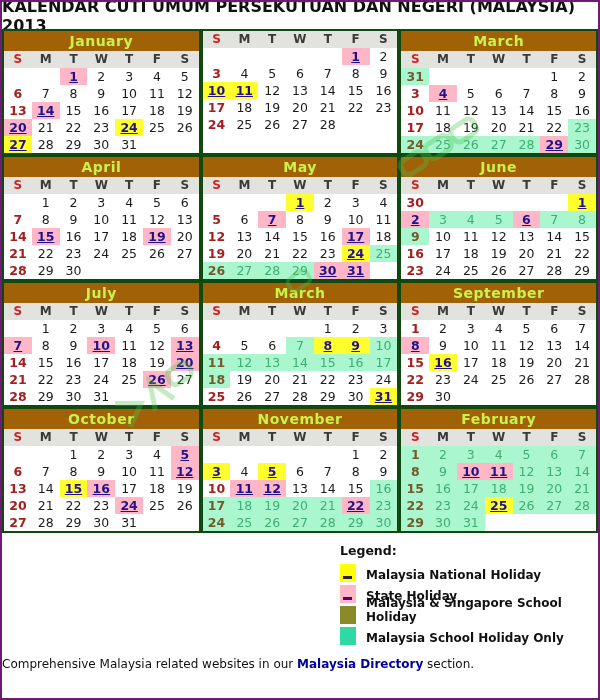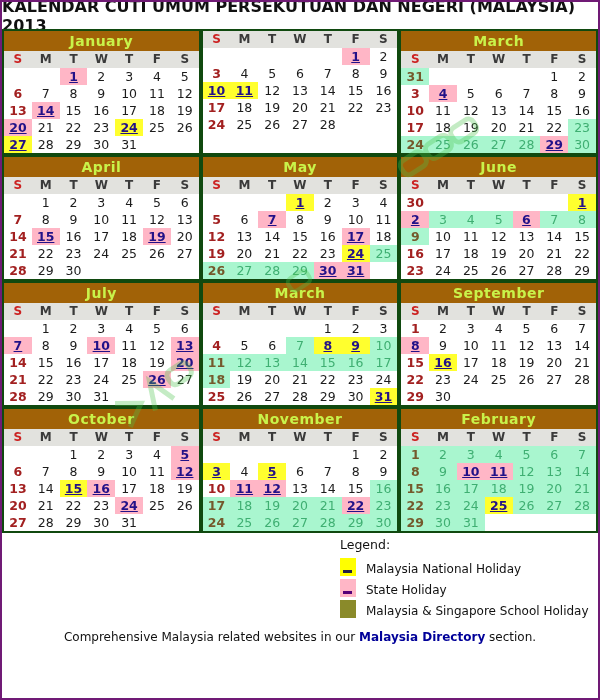--- a/index.html
+++ b/index.html
@@ -30,27 +30,27 @@
     font-size:12.5px; line-height:17px; text-align:center; color:#1c1c1c;
   }
   .cell { display:block; height:17px; }
   .c-n { background:#ffff2e; }
   .c-s { background:#ffb6c6; }
   .c-m { background:#a9f6cf; }
   .hol { color:#221188; font-weight:bold; text-decoration:underline; }
   .sun { color:#a22020; font-weight:bold; }
   .schtxt { color:#3faf72; }
   .sun.schtxt { color:#74592c; }
-  .legend { margin:4px 0 0 338px; flex:0 0 auto; }
+  .legend { margin:10px 0 0 338px; flex:0 0 auto;font-weight:bold; }
   .legend-heading { font-size:12.5px; color:#111; margin-bottom:3px; }
   .legend-item { display:flex; align-items:flex-end; height:21px; }
   .swatch { width:16px; height:18px; position:relative; margin-right:10px; flex:0 0 auto; }
   .swatch .mark { position:absolute; left:3px; bottom:3px; width:9px; height:3px; }
   .legend-label { font-size:12px; color:#111; }
-  .footer { text-align:center; font-size:12px; color:#111; margin-top:12px; flex:0 0 auto; }
+  .footer { text-align:left; font-size:12px; color:#111; margin-top:12px; flex:0 0 auto; }
   .footer .link { font-weight:bold; color:#000099; text-decoration:none; cursor:pointer; }
   .wm { position:absolute; left:0; top:28px; width:596px; height:500px;
         pointer-events:none; opacity:.32; z-index:5; }
 </style>
 </head>
 <body>
 
 <div class="page">
   <div class="title">KALENDAR CUTI UMUM PERSEKUTUAN DAN NEGERI (MALAYSIA) 2013</div>
 
@@ -672,20 +672,24 @@
         <div class="legend-item">
           <span class="swatch" style="background: rgb(255, 182, 198);">
             <span class="mark" style="background: rgb(85, 0, 119);"></span>
           </span>
           <span class="legend-label">State Holiday</span>
         </div>
         <div class="legend-item">
           <span class="swatch" style="background: rgb(138, 138, 42);"></span>
           <span class="legend-label">Malaysia &amp; Singapore School Holiday</span>
         </div>
+        <div class="legend-item">
+          <span class="swatch" style="background: rgb(46, 217, 163);"></span>
+          <span class="legend-label">Malaysia School Holiday Only</span>
+        </div>
       </div>
   </div>
 
   <div class="footer">
     <div>
       <span>Comprehensive Malaysia related websites in our </span><span class="link">Malaysia Directory</span><span> section.</span>
     </div>
 
   </div>
 </div>

